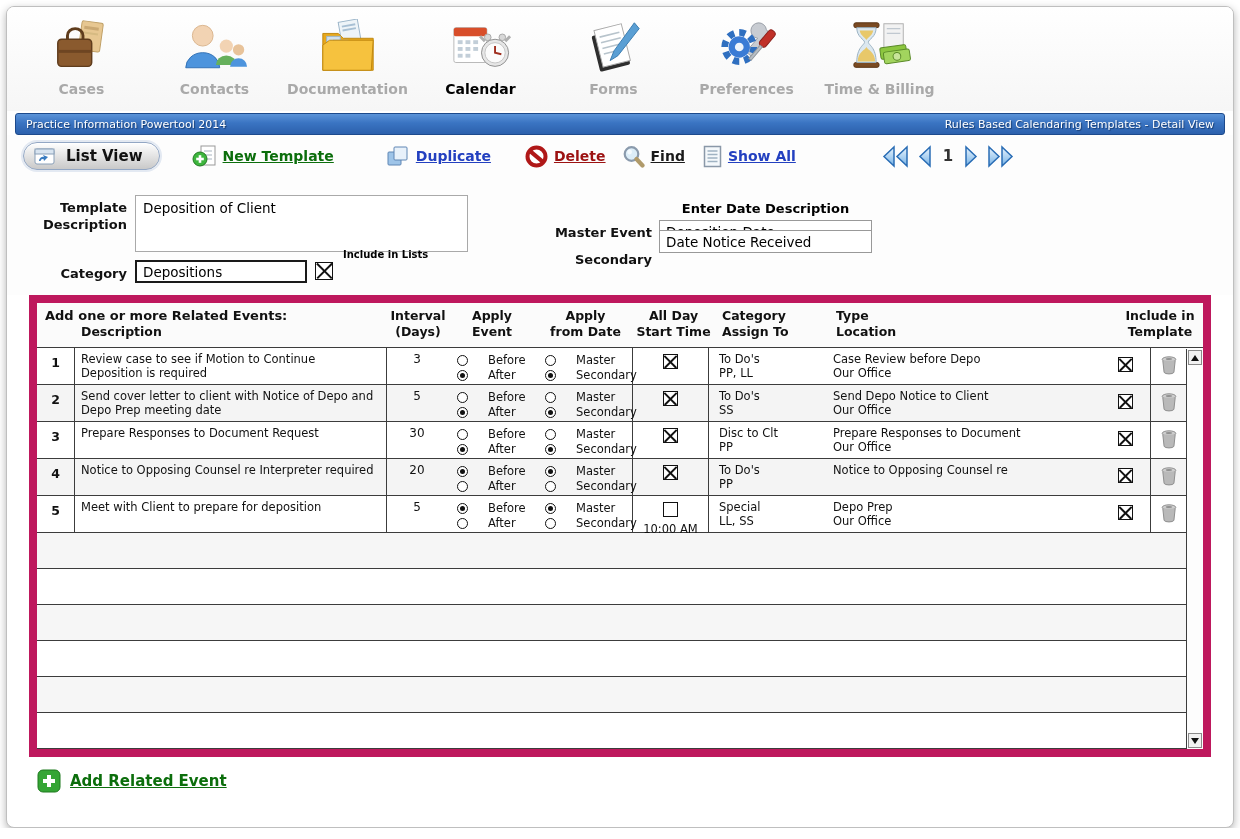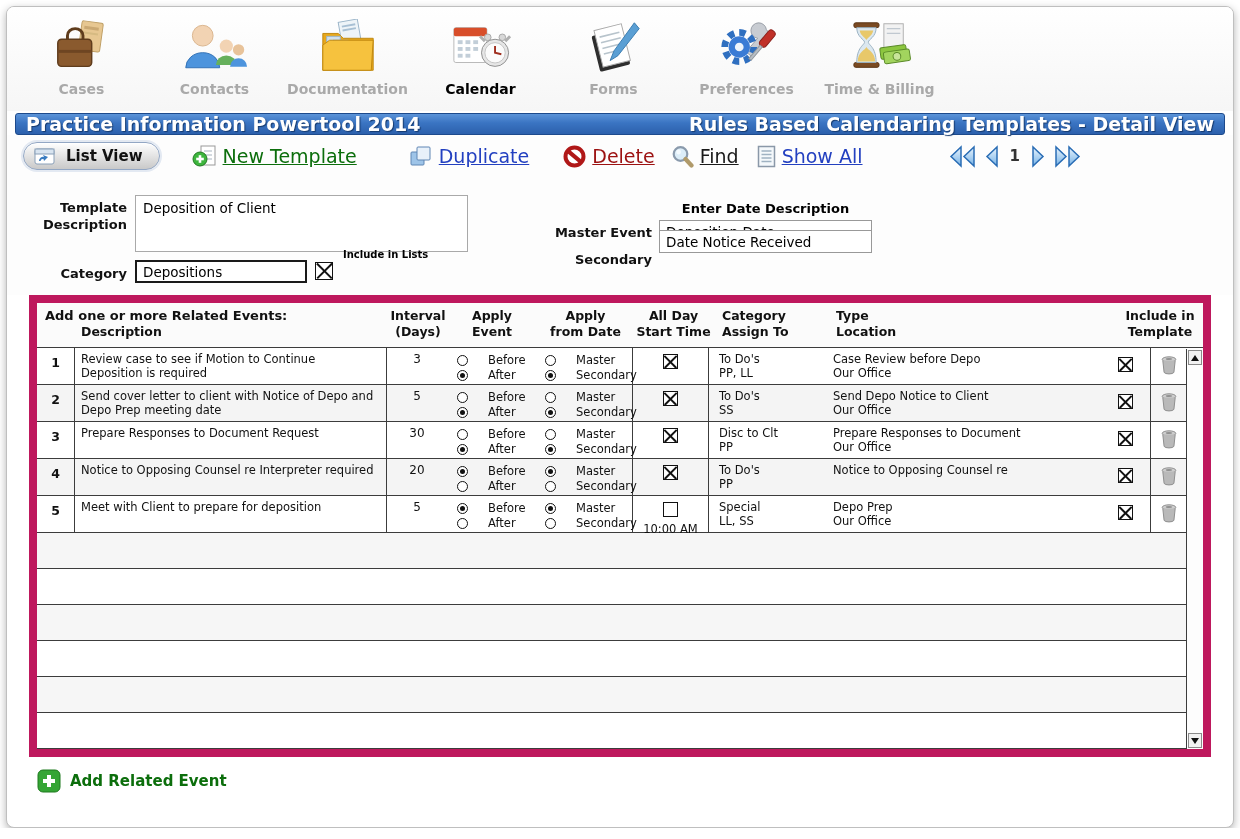--- a/index.html
+++ b/index.html
@@ -15,30 +15,30 @@
             background:linear-gradient(#ffffff,#f6f6f6); }
   .nav-item { width:133px; text-align:center; cursor:pointer; }
   .nav-icon { height:64px; display:flex; align-items:center; justify-content:center; }
   .nav-label { font-size:14px; font-weight:bold; color:#a9a9a9; margin-top:2px; }
   .nav-item.active .nav-label { color:#000; }
   
   .titlebar { margin:2px 8px 0 8px; height:22px; border-radius:3px;
     background:linear-gradient(#5b93d8 0%,#3a74c2 45%,#2c60ac 100%);
     border:1px solid #1d4a8c; display:flex; justify-content:space-between; align-items:center;
     padding:0 10px; }
-  .titlebar span { color:#fff; font-weight:bold; font-size:19px; text-shadow:1px 1px 1px #163a6e; }
+  .titlebar span { color:#fff; font-weight:normal; font-size:11px; text-shadow:1px 1px 1px #163a6e; }
   
   .linkbar { height:42px; display:flex; align-items:center; padding-left:16px; background:#fdfdfd; }
   .btn-listview { display:inline-flex; align-items:center; gap:11px; padding:4px 16px 4px 10px;
     border:1px solid #93a7c4; border-radius:15px;
     background:linear-gradient(#ffffff, #e9e9e9 40%, #c9c9c9);
     box-shadow:0 0 0 2px #e3e9f2, inset 0 1px 0 #fff; cursor:pointer; }
   .btn-listview b { font-size:15px; color:#111; }
   .tool-link { display:inline-flex; align-items:center; gap:6px; cursor:pointer; }
-  .tool-link span { font-size:19px; font-weight:normal; text-decoration:underline; }
+  .tool-link span { font-size:14px; font-weight:bold; text-decoration:underline; }
   .lnk-green span { color:#0c6e0c; }
   .lnk-blue  span { color:#2340c0; }
   .lnk-red   span { color:#9c1212; }
   .lnk-dark  span { color:#1a1a1a; }
   .ml1{margin-left:32px;} .ml2{margin-left:52px;} .ml3{margin-left:34px;} .ml4{margin-left:16px;} .ml5{margin-left:18px;}
   .pager { display:flex; align-items:center; gap:9px; margin-left:86px; }
   .pager .pg-btn { cursor:pointer; display:flex; }
   .page-num { font-size:15px; font-weight:bold; color:#333; padding:0 2px; }
   
   .formarea { position:relative; height:118px; background:#fdfdfd; }
@@ -94,21 +94,21 @@
   .trash-btn { cursor:pointer; display:inline-block; }
   
   .vscroll { position:absolute; top:46px; right:0; bottom:0; width:17px; border-left:1px solid #3c3c3c; background:#fdfdfd; }
   .sb-btn { position:absolute; left:1px; right:1px; height:15px; background:#f2f2f2; border:1px solid #8a8a8a; cursor:pointer; }
   .sb-up { top:1px; } .sb-dn { bottom:1px; }
   .sb-btn i { position:absolute; left:50%; top:50%; width:0; height:0; border-left:4px solid transparent; border-right:4px solid transparent; }
   .sb-up i { border-bottom:6px solid #111; transform:translate(-50%,-50%); }
   .sb-dn i { border-top:6px solid #111; transform:translate(-50%,-50%); }
   
   .addline { display:flex; align-items:center; gap:9px; margin:12px 0 0 30px; cursor:pointer; }
-  .addline span { font-size:15px; font-weight:bold; color:#0c6e0c; }
+  .addline span { font-size:15px; font-weight:bold; color:#0c6e0c; text-decoration:underline; }
   svg { display:block; }
 </style>
 </head>
 <body>
 
 <div class="window">
 
   <div class="topbar">
     <div class="nav-item">
       <div class="nav-icon">

